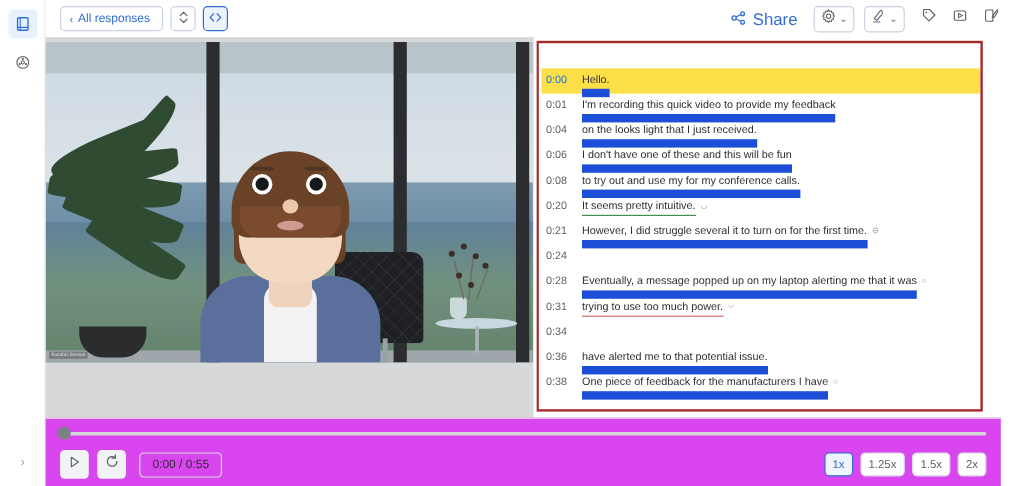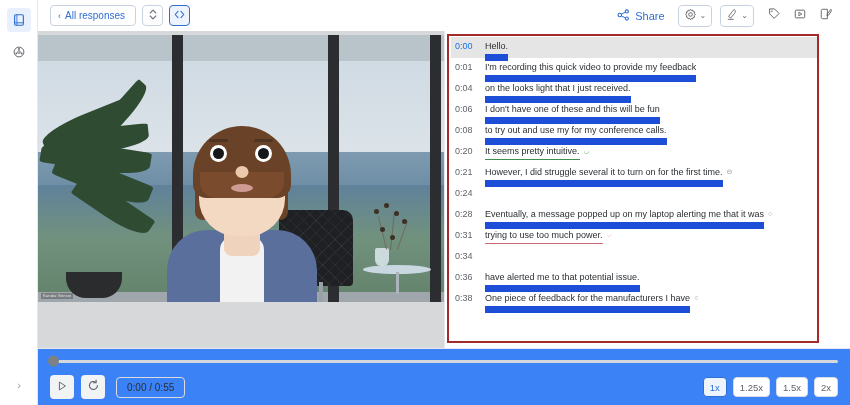--- a/index.html
+++ b/index.html
@@ -42,21 +42,21 @@
     justify-content: center; cursor: pointer; color: #2f6fd0;
     font-size: 10px; white-space: nowrap;
   }
   #all-responses-btn { padding: 0 10px 0 7px; gap: 4px; height: 21px; }
   #all-responses-btn .chev { font-size: 9px; color: #2f6fd0; }
   .nav-sq { width: 21px; height: 21px; margin-left: 6px; }
   .nav-sq.sel { border-color: #2f6fd0; background: #eef4fd; }
   .spacer { flex: 1; }
   #share-btn {
     display: inline-flex; align-items: center; gap: 5px;
-    color: #2f6fd0; font-size: 11px; cursor: pointer; margin-right: 13px;
+    color: #2f6fd0; font-size: 14px; cursor: pointer; margin-right: 13px;
   }
   .tb-dd {
     height: 22px; border: 1px solid #c9d2e0; border-radius: 4px;
     background: #fff; display: inline-flex; align-items: center;
     gap: 3px; padding: 0 5px; margin-right: 8px; cursor: pointer;
   }
   .tb-ic {
     width: 24px; height: 22px; display: inline-flex; align-items: center;
     justify-content: center; cursor: pointer; margin-right: 2px;
   }
@@ -207,41 +207,41 @@
     border: 2px solid #a52b2b; pointer-events: none;
   }
   #tr-list {
     position: absolute; left: 4px; top: 6px; width: 366px; height: 303px;
     overflow: hidden;
   }
   .tr-row {
     display: flex; align-items: flex-start; height: 21px;
     padding: 4px 0 0 4px; font-size: 9px; color: #2b2f33; cursor: pointer;
   }
-  .tr-row.active { background: #e5e5e5; }
+  .tr-row.active { background: #fde047; margin-top: 20px; }
   .tr-time {
     width: 30px; flex: none; color: #5f6368; font-size: 9px;
     padding-top: 0px;
   }
   .tr-row.active .tr-time { color: #1a73e8; }
   .tr-text-wrap { position: relative; display: inline-flex; align-items: baseline; gap: 4px; }
   .tr-seg {
     position: relative; padding-bottom: 3px; white-space: nowrap;
   }
   .tr-seg.u-grey { border-bottom: 7px solid #1d4ed8; }
   .tr-seg.u-green { border-bottom: 1px solid #3f8f52; }
   .tr-seg.u-red { border-bottom: 1px solid #d06a72; }
   .emo { font-size: 7px; color: #9aa0a6; position: relative; top: -1px; }
   .emo.green { color: #4c9960; }
   .emo.red { color: #d06a72; }
 
   
   #bottom {
-    position: absolute; left: 38px; top: 348px; right: 0; height: 57px;
-    background: #3b82f6; border-top: 1px solid #e6e8ec;
+    position: absolute; left: 38px; top: 348px; right: 16px; height: 57px;
+    background: #d946ef; border-top: 1px solid #e6e8ec;
   }
   #seek-row {
     position: absolute; left: 12px; right: 12px; top: 6px; height: 12px;
     display: flex; align-items: center;
   }
   #seek-track {
     position: relative; flex: 1; height: 3px; background: #d5d7da; border-radius: 2px;
   }
   #seek-knob {
     position: absolute; left: 0; top: 50%; transform: translate(-2px,-50%);

